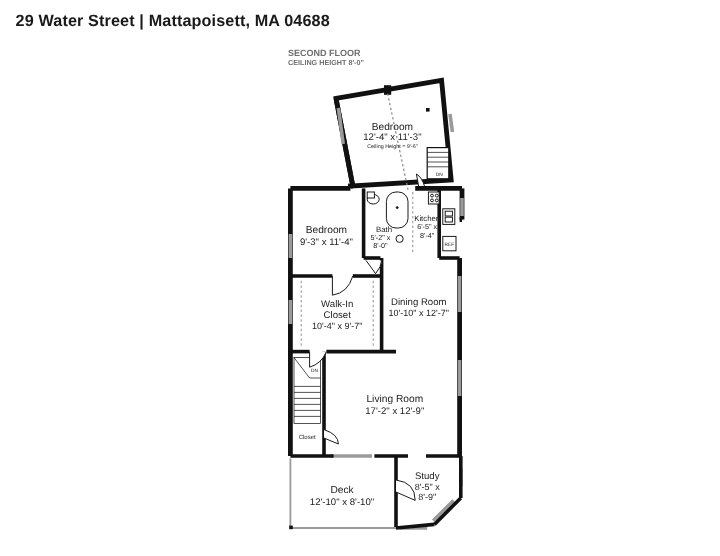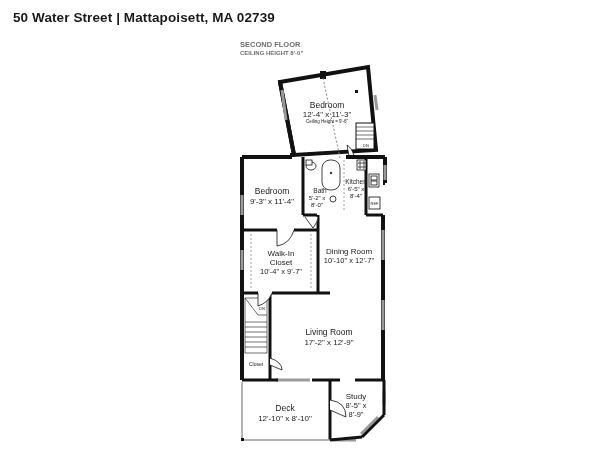--- a/index.html
+++ b/index.html
@@ -7,21 +7,21 @@
     .address { position: absolute; left: 13px; top: 10px; font-size: 13.5px; font-weight: bold; color: #1a1a1a; letter-spacing: 0.1px; }
     .floor-head { position: absolute; left: 240px; top: 40px; color: #6e6e6e; font-weight: bold; line-height: 9px; }
     .floor-head .l1 { font-size: 7.5px; }
     .floor-head .l2 { font-size: 6px; }
     svg { position: absolute; left: 0; top: 0; }
     .rl { font-family: "Liberation Sans", sans-serif; fill: #222; text-anchor: middle; }
   </style>
 </head>
 <body>
 
-<div class="address">50 Water Street | Mattapoisett, MA 02739</div>
+<div class="address">29 Water Street | Mattapoisett, MA 04688</div>
 <div class="floor-head">
   <div class="l1">SECOND FLOOR</div>
   <div class="l2">CEILING HEIGHT 8'-0"</div>
 </div>
 
 <svg width="600" height="463" viewBox="0 0 600 463">
 
   <g>
     <polygon points="280,82 368,67 376,150 294,155" fill="none" stroke="#111" stroke-width="4"></polygon>
     <line x1="280" y1="82" x2="294" y2="155" stroke="#111" stroke-width="4"></line>

